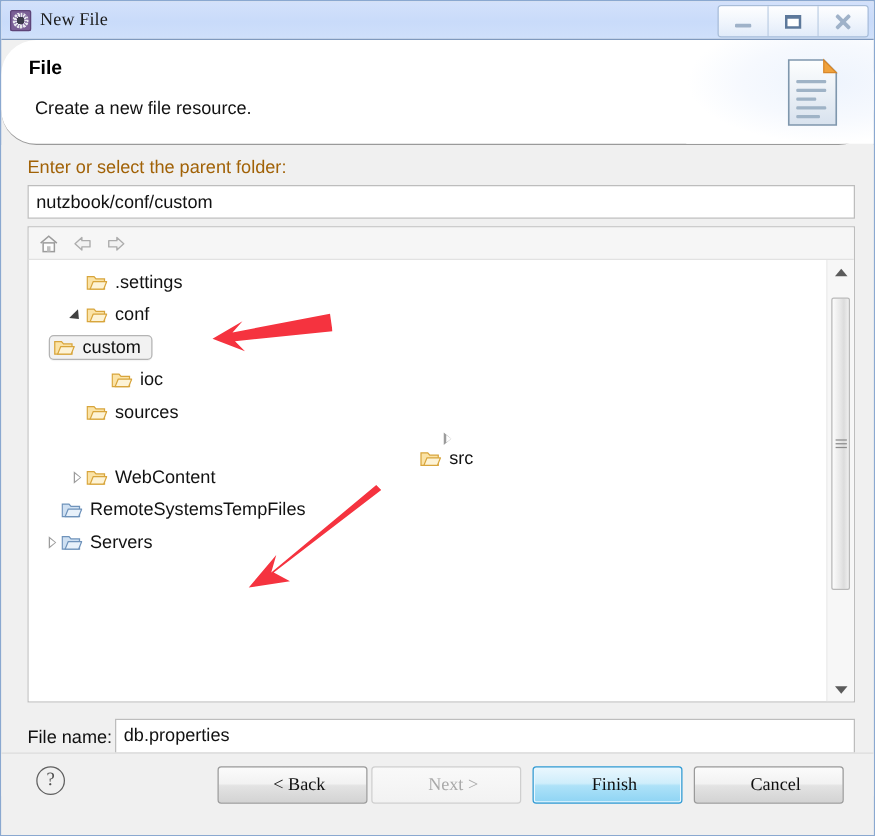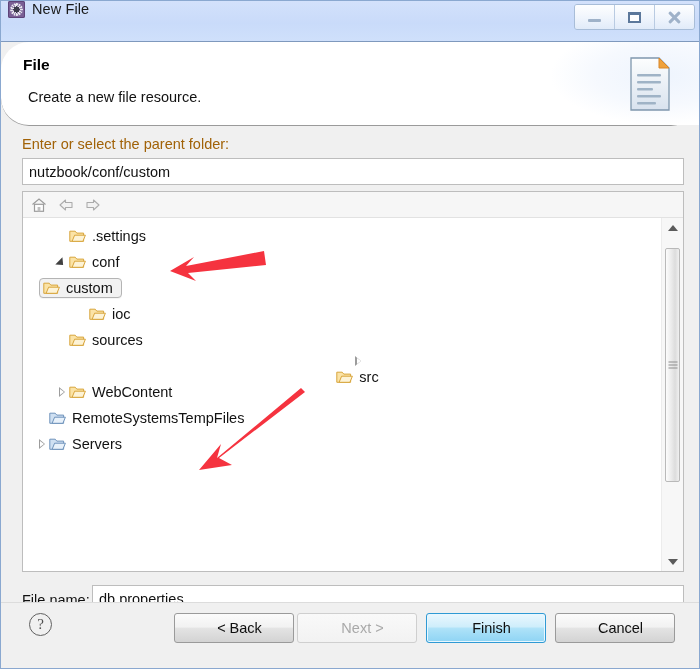--- a/index.html
+++ b/index.html
@@ -17,26 +17,28 @@
     height: 669px;
     box-sizing: border-box;
     background: #f0f0f0;
     border: 1px solid #8aa8d0;
     overflow: hidden;
   }
 
   
   .titlebar {
     position: relative;
-    height: 41px;
+    height: 31px;
     background: linear-gradient(to bottom, #d3e1fb 0%, #cbdcfa 45%, #c9dbfa 55%, #cfe0fb 100%);
     border-bottom: 1px solid #7f99bd;
     display: flex;
+    align-items: center;
     padding-left: 7px;
     box-sizing: border-box;
+    font-family: Liberation Serif, serif;
   }
   .title-icon {
     width: 17px; height: 17px;
     margin-right: 7px;
     border-radius: 2px;
     background: #7a5f95;
     position: relative;
     flex: none;
     box-shadow: inset 0 0 0 1px #5d4378;
   }
@@ -321,21 +323,21 @@
     color: #111;
   }
   #filename-field {
     left: 91px; top: 459px;
     width: 592px; height: 28px;
   }
 
   
   .btn {
     box-sizing: border-box;
-    font-family: Liberation Sans, sans-serif;
+    font-family: Liberation Serif, serif;
     font-size: 14.5px;
     color: #0f0f0f;
     border: 1px solid #9a9a9a;
     border-radius: 3px;
     background: linear-gradient(to bottom, #fbfbfb 0%, #f2f2f2 46%, #e3e3e3 52%, #d3d3d3 100%);
     display: flex;
     align-items: center;
     justify-content: center;
     text-align: center;
     padding-left: 11px;

